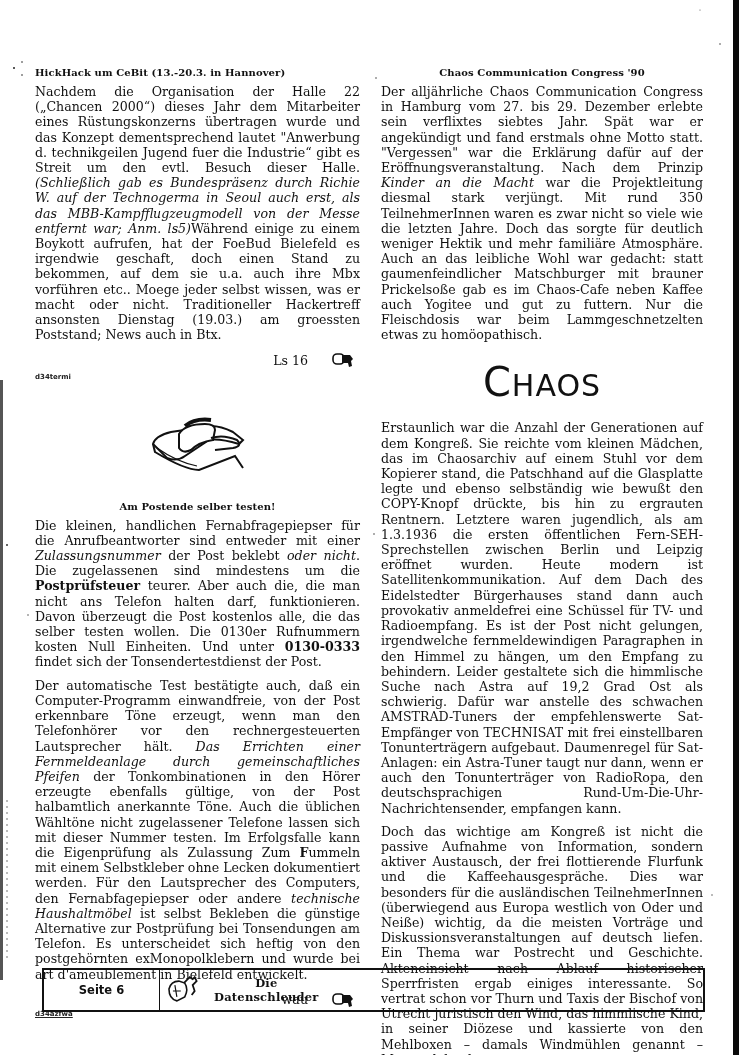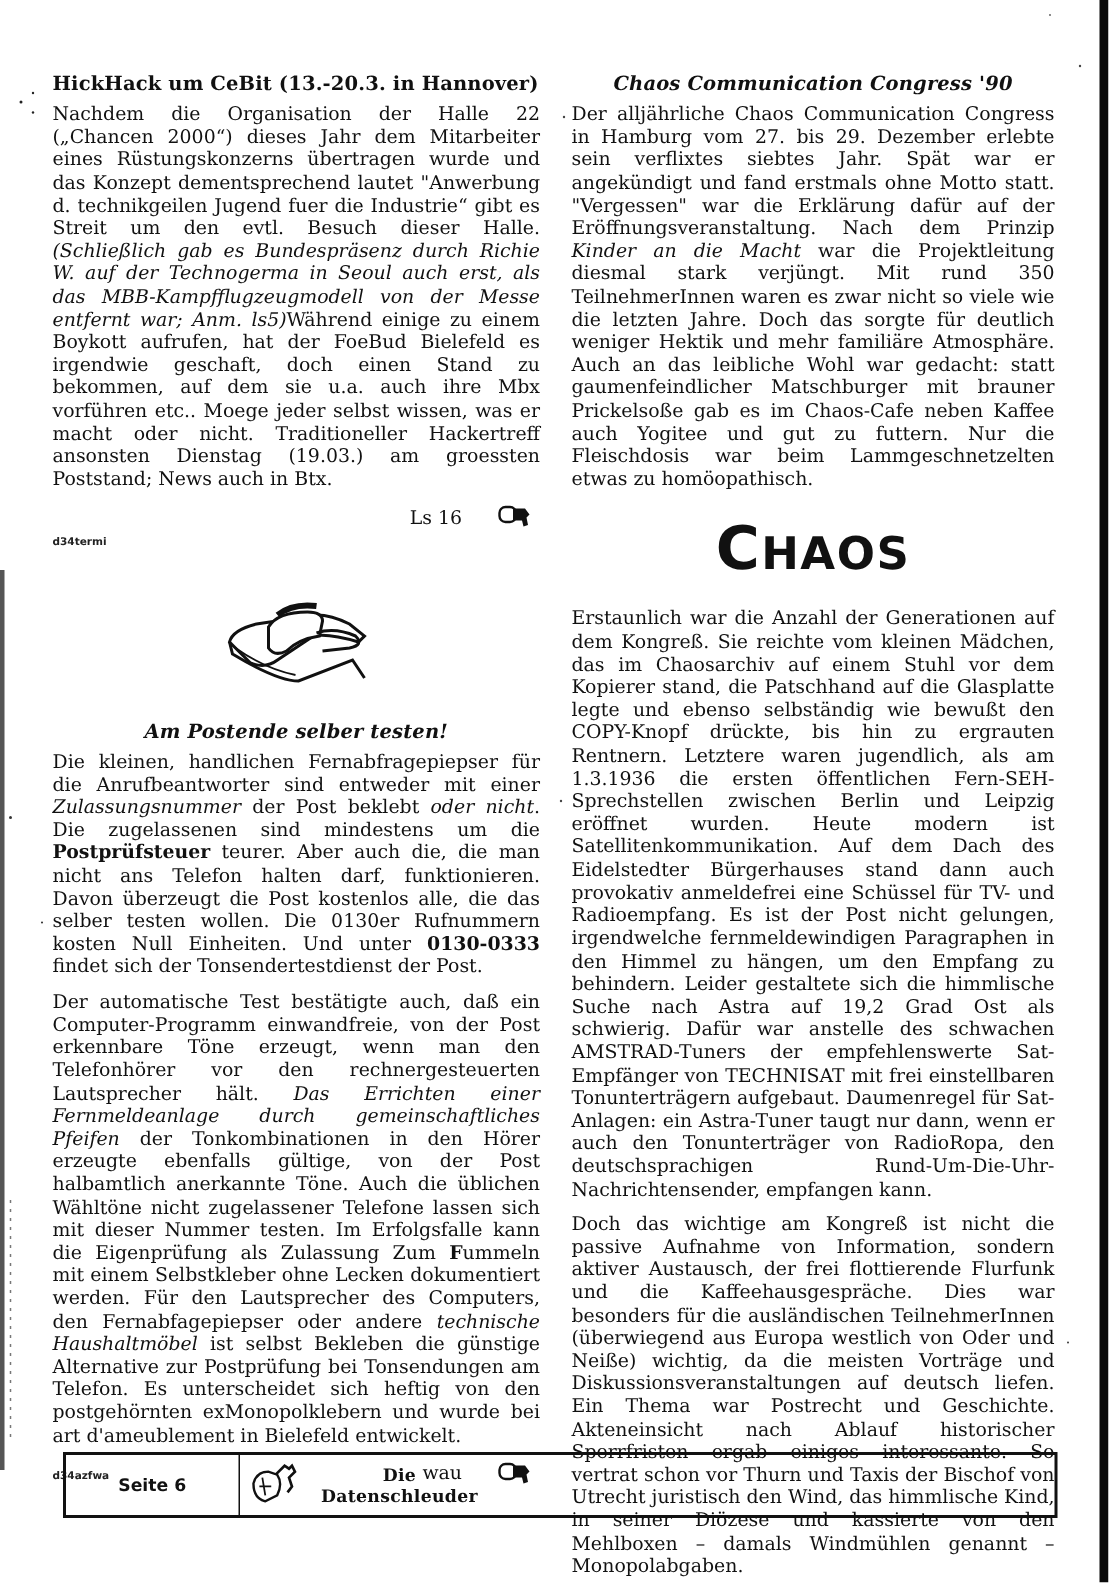--- a/index.html
+++ b/index.html
@@ -16,61 +16,61 @@
   }
   .col {
     position: absolute; top: 48px;
     font-size: 12.6px; line-height: 15.2px;
     text-align: justify; hyphens: manual;
   }
   .col-left { left: 35px; width: 325px; }
   .col-right { left: 381px; width: 322px; }
   h2.headline {
     font-family: "DejaVu Serif", "Liberation Serif", serif;
-    font-weight: bold; font-size: 13px; margin: 0 0 3px 0; line-height: 17px;
+    font-weight: bold; font-size: 10px; margin: 16px 0 3px 0; line-height: 17px;
     letter-spacing: 0.1px;
   }
-  .headline.center { text-align: center; font-style: italic; }
+  .headline.center { text-align: center; }
   p { margin: 0 0 8px 0; }
   em { font-style: italic; }
   b.strong { font-weight: bold; }
   .sig {
     text-align: right; margin: 8px 0 0 0; font-size: 12.6px; height: 20px;
     display: flex; justify-content: flex-end; align-items: center; gap: 24px;
     padding-right: 4px;
   }
   .hand-icon { width: 24px; height: 16px; display: inline-block; }
   .filecode {
     font-family: "DejaVu Sans", sans-serif; font-size: 7px; font-weight: bold;
     margin-top: 0; color: #222;
   }
   .phone-ill {
     margin: 26px auto 0; width: 110px; height: 70px; display: block;
   }
   .chaos-logo {
-    font-family: "DejaVu Sans", sans-serif; font-weight: bold;
+    font-family: "DejaVu Sans", sans-serif; font-weight: normal;
     text-align: center; font-size: 40px; line-height: 44px;
     margin: 18px 0 12px 0; letter-spacing: 1px;
   }
   .chaos-logo .small { font-size: 30px; }
   .footer {
     position: absolute; left: 42px; top: 968px; width: 659px; height: 40px;
     border: 2px solid #111; display: flex; align-items: stretch;
     font-family: "DejaVu Sans", sans-serif; font-weight: bold; font-size: 11.5px;
   }
   .footer .cell { display: flex; align-items: center; justify-content: center; }
   .footer .page { width: 115px; border-right: 1.5px solid #111; }
   .footer .tagline { flex: 1; border-right: 1.5px solid #111; }
   .footer .brand { width: 165px; justify-content: flex-start; padding-left: 6px; gap: 2px; text-align: center; }
   .footer .brand-name {
     font-family: "DejaVu Serif", serif; font-weight: bold; font-size: 11.5px; letter-spacing: 0.2px;
   }
   .filecode-bottom {
-    position: absolute; left: 35px; top: 980px;
-    font-family: "DejaVu Sans", sans-serif; font-size: 7px; font-weight: bold; color:#222;
+    position: absolute; left: 35px; top: 1010px;
+    font-family: "DejaVu Sans", sans-serif; font-size: 7px; font-weight: bold; color:#222;text-decoration:underline;
   }
   .specks { position:absolute; left:0; top:0; width:739px; height:1055px; pointer-events:none; }
 </style>
 </head>
 <body>
 
 <div class="edge-right"></div>
 <div class="edge-left"></div>
 
 <div class="col col-left">

